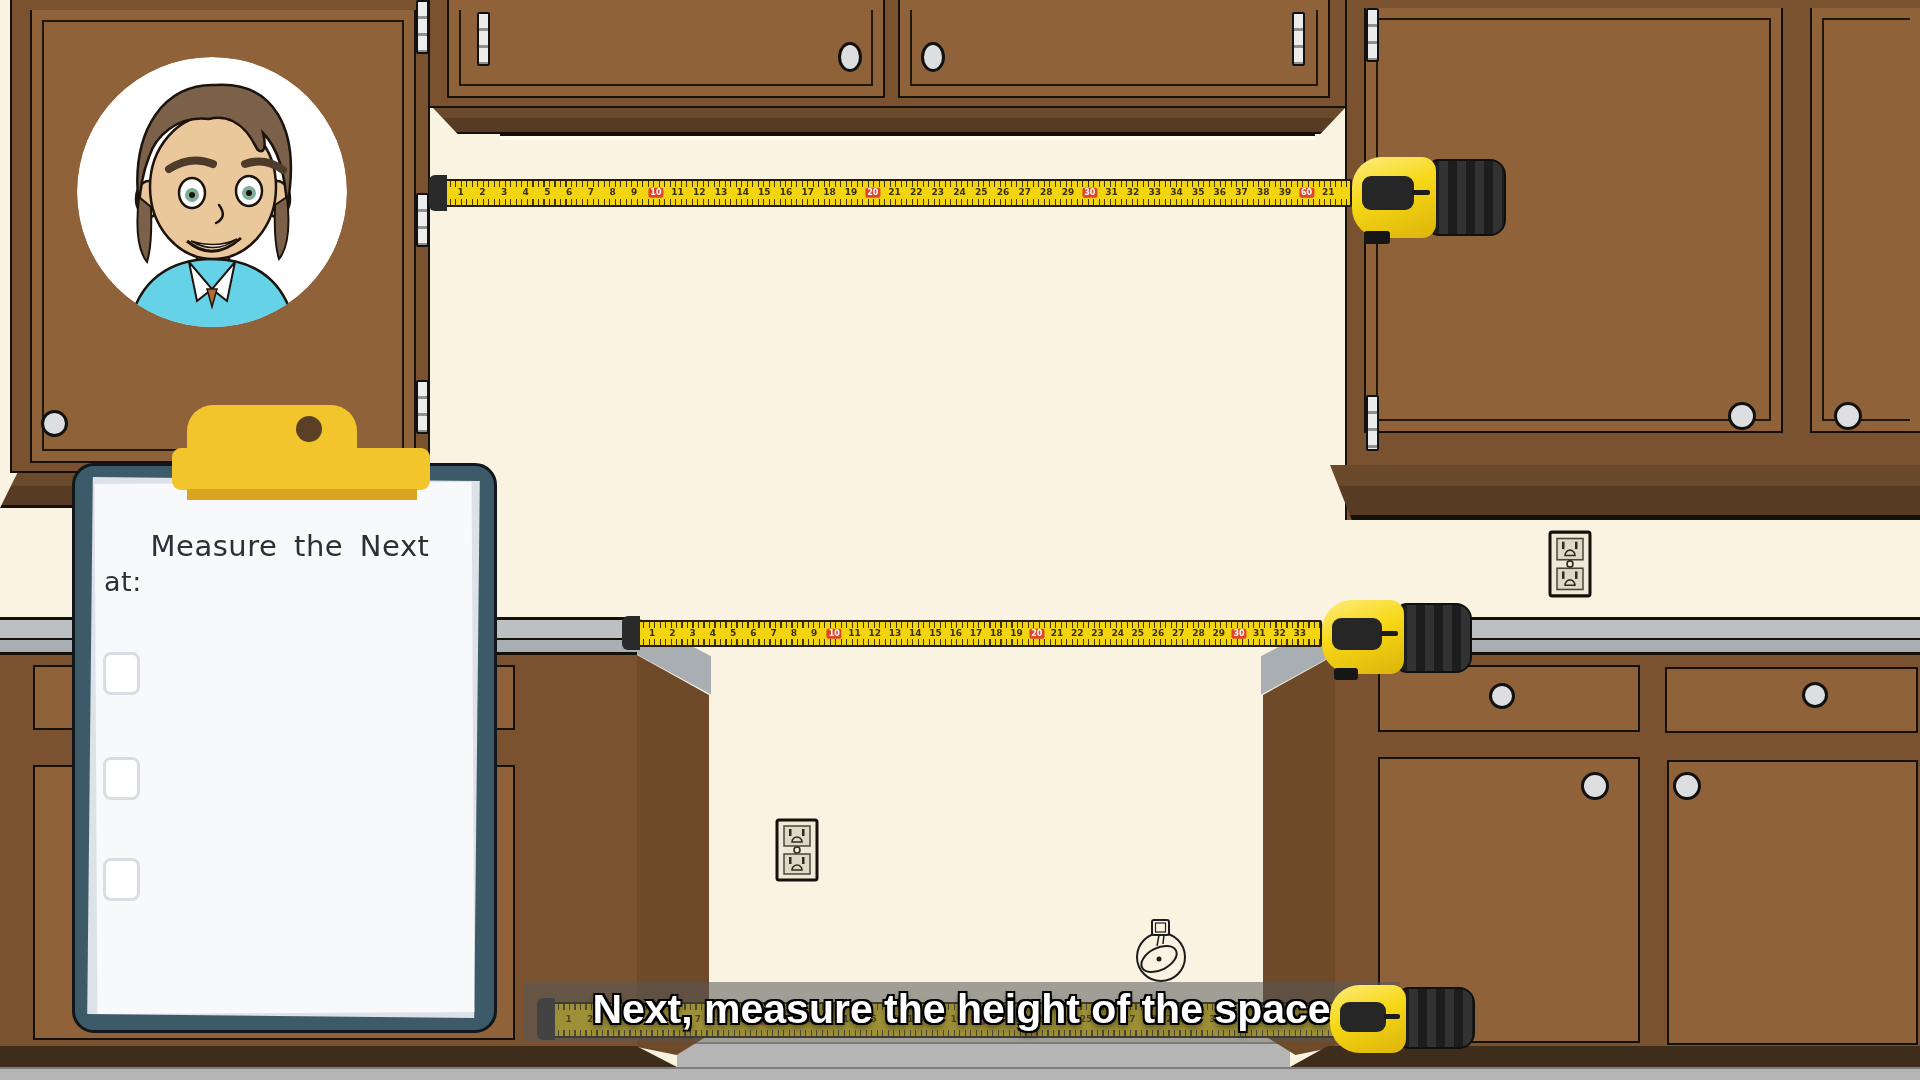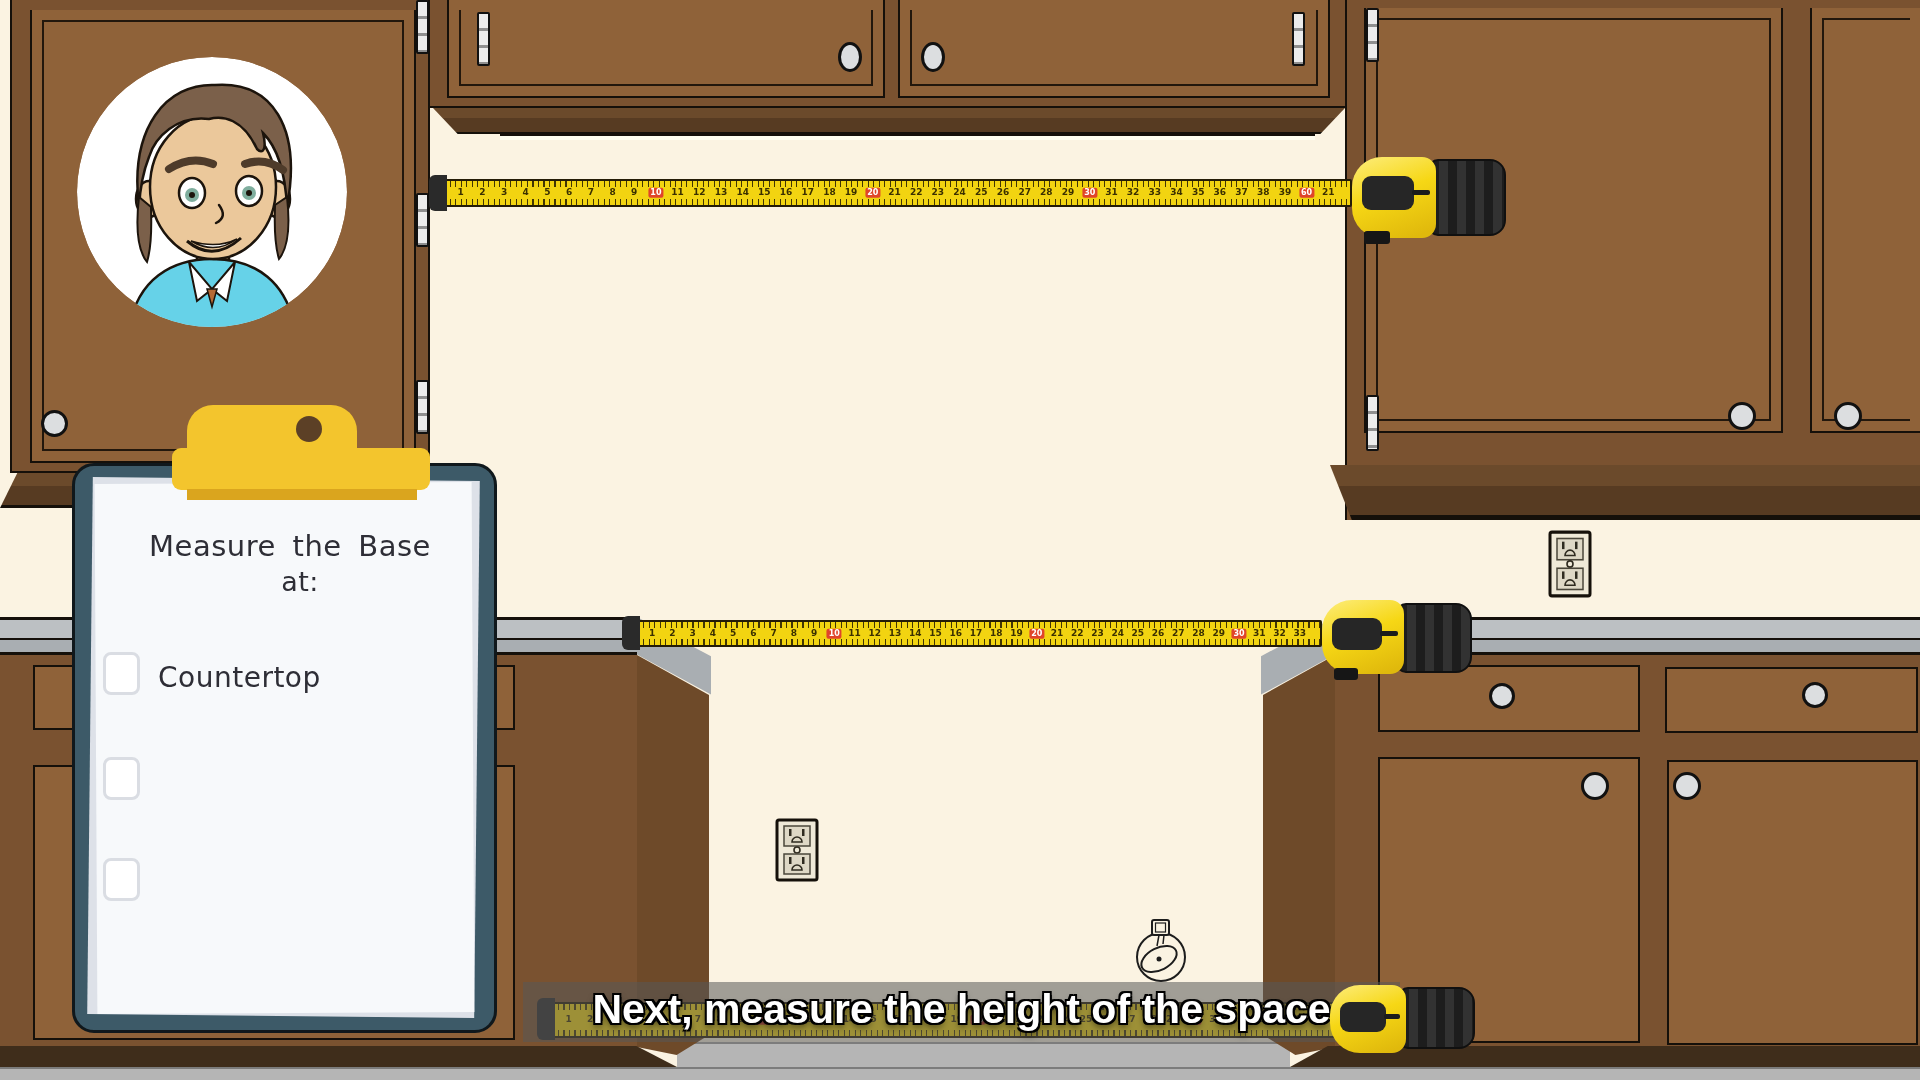--- a/index.html
+++ b/index.html
@@ -50,21 +50,21 @@
   
   .cb-frame{left:72px;top:463px;width:425px;height:570px;border-radius:22px;background:var(--clip-frame);border:3px solid #10181c;}
   .cb-paper-back{left:90px;top:479px;width:387px;height:537px;background:#dde1e8;transform:rotate(.6deg);}
   .cb-paper{left:96px;top:483px;width:377px;height:530px;background:var(--paper);transform:rotate(-.3deg);}
   .cb-hump{left:187px;top:405px;width:170px;height:50px;border-radius:26px 26px 0 0;background:var(--clip-yellow);}
   .cb-hole{left:296px;top:416px;width:26px;height:26px;border-radius:50%;background:#5c4026;}
   .cb-bar{left:172px;top:448px;width:258px;height:42px;border-radius:9px;background:var(--clip-yellow);}
   .cb-strip{left:187px;top:489px;width:230px;height:11px;background:var(--clip-yellow-dark);}
   .cb-text{color:var(--ink);font-family:"DejaVu Sans",sans-serif;word-spacing:7px;letter-spacing:.5px;}
   .cb-title{left:110px;top:528px;width:360px;text-align:center;font-size:29px;line-height:36px;}
-  .cb-sub{left:120px;top:566px;width:360px;text-align:center;font-size:27px;}
+  .cb-sub{left:104px;top:566px;width:360px;text-align:left;font-size:27px;}
   .checkbox{width:37px;height:43px;background:#fff;border:3px solid #dadde3;border-radius:8px;}
   .cb-item{left:158px;width:310px;font-size:28px;line-height:40px;white-space:pre-wrap;}
 
   
   .outlet{display:block;}
 
   
   .caption-bar{left:523px;top:982px;width:877px;height:60px;background:rgba(88,88,88,.55);}
   .caption-text{left:0;top:4px;width:100%;text-align:center;color:#fff;font-weight:bold;font-size:41px;
     font-family:Liberation Sans, sans-serif;
@@ -297,24 +297,23 @@
     </g>
   </svg>
 
   <div class="cb-frame"></div>
   <div class="cb-paper-back"></div>
   <div class="cb-paper"></div>
   <div class="cb-hump"></div>
   <div class="cb-hole"></div>
   <div class="cb-bar"></div>
   <div class="cb-strip"></div>
-  <div class="cb-text cb-title">Measure the Base</div>
+  <div class="cb-text cb-title">Measure the Next</div>
   <div class="cb-text cb-sub">at:</div>
   <div class="checkbox" style="left:103px;top:652px;"></div>
-  <div class="cb-text cb-item" style="top:658px;">Countertop</div>
   <div class="checkbox" style="left:103px;top:757px;"></div>
   <div class="checkbox" style="left:103px;top:858px;"></div>
 
   <div class="tape" style="left:545px;top:1002px;width:845px;height:36px;">
       <span class="num" style="left: 21.5641px;">1</span>
       <span class="num" style="left: 43.1282px;">2</span>
       <span class="num" style="left: 64.6923px;">3</span>
       <span class="num" style="left: 86.2564px;">4</span>
       <span class="num" style="left: 107.821px;">5</span>
       <span class="num" style="left: 129.385px;">6</span>

